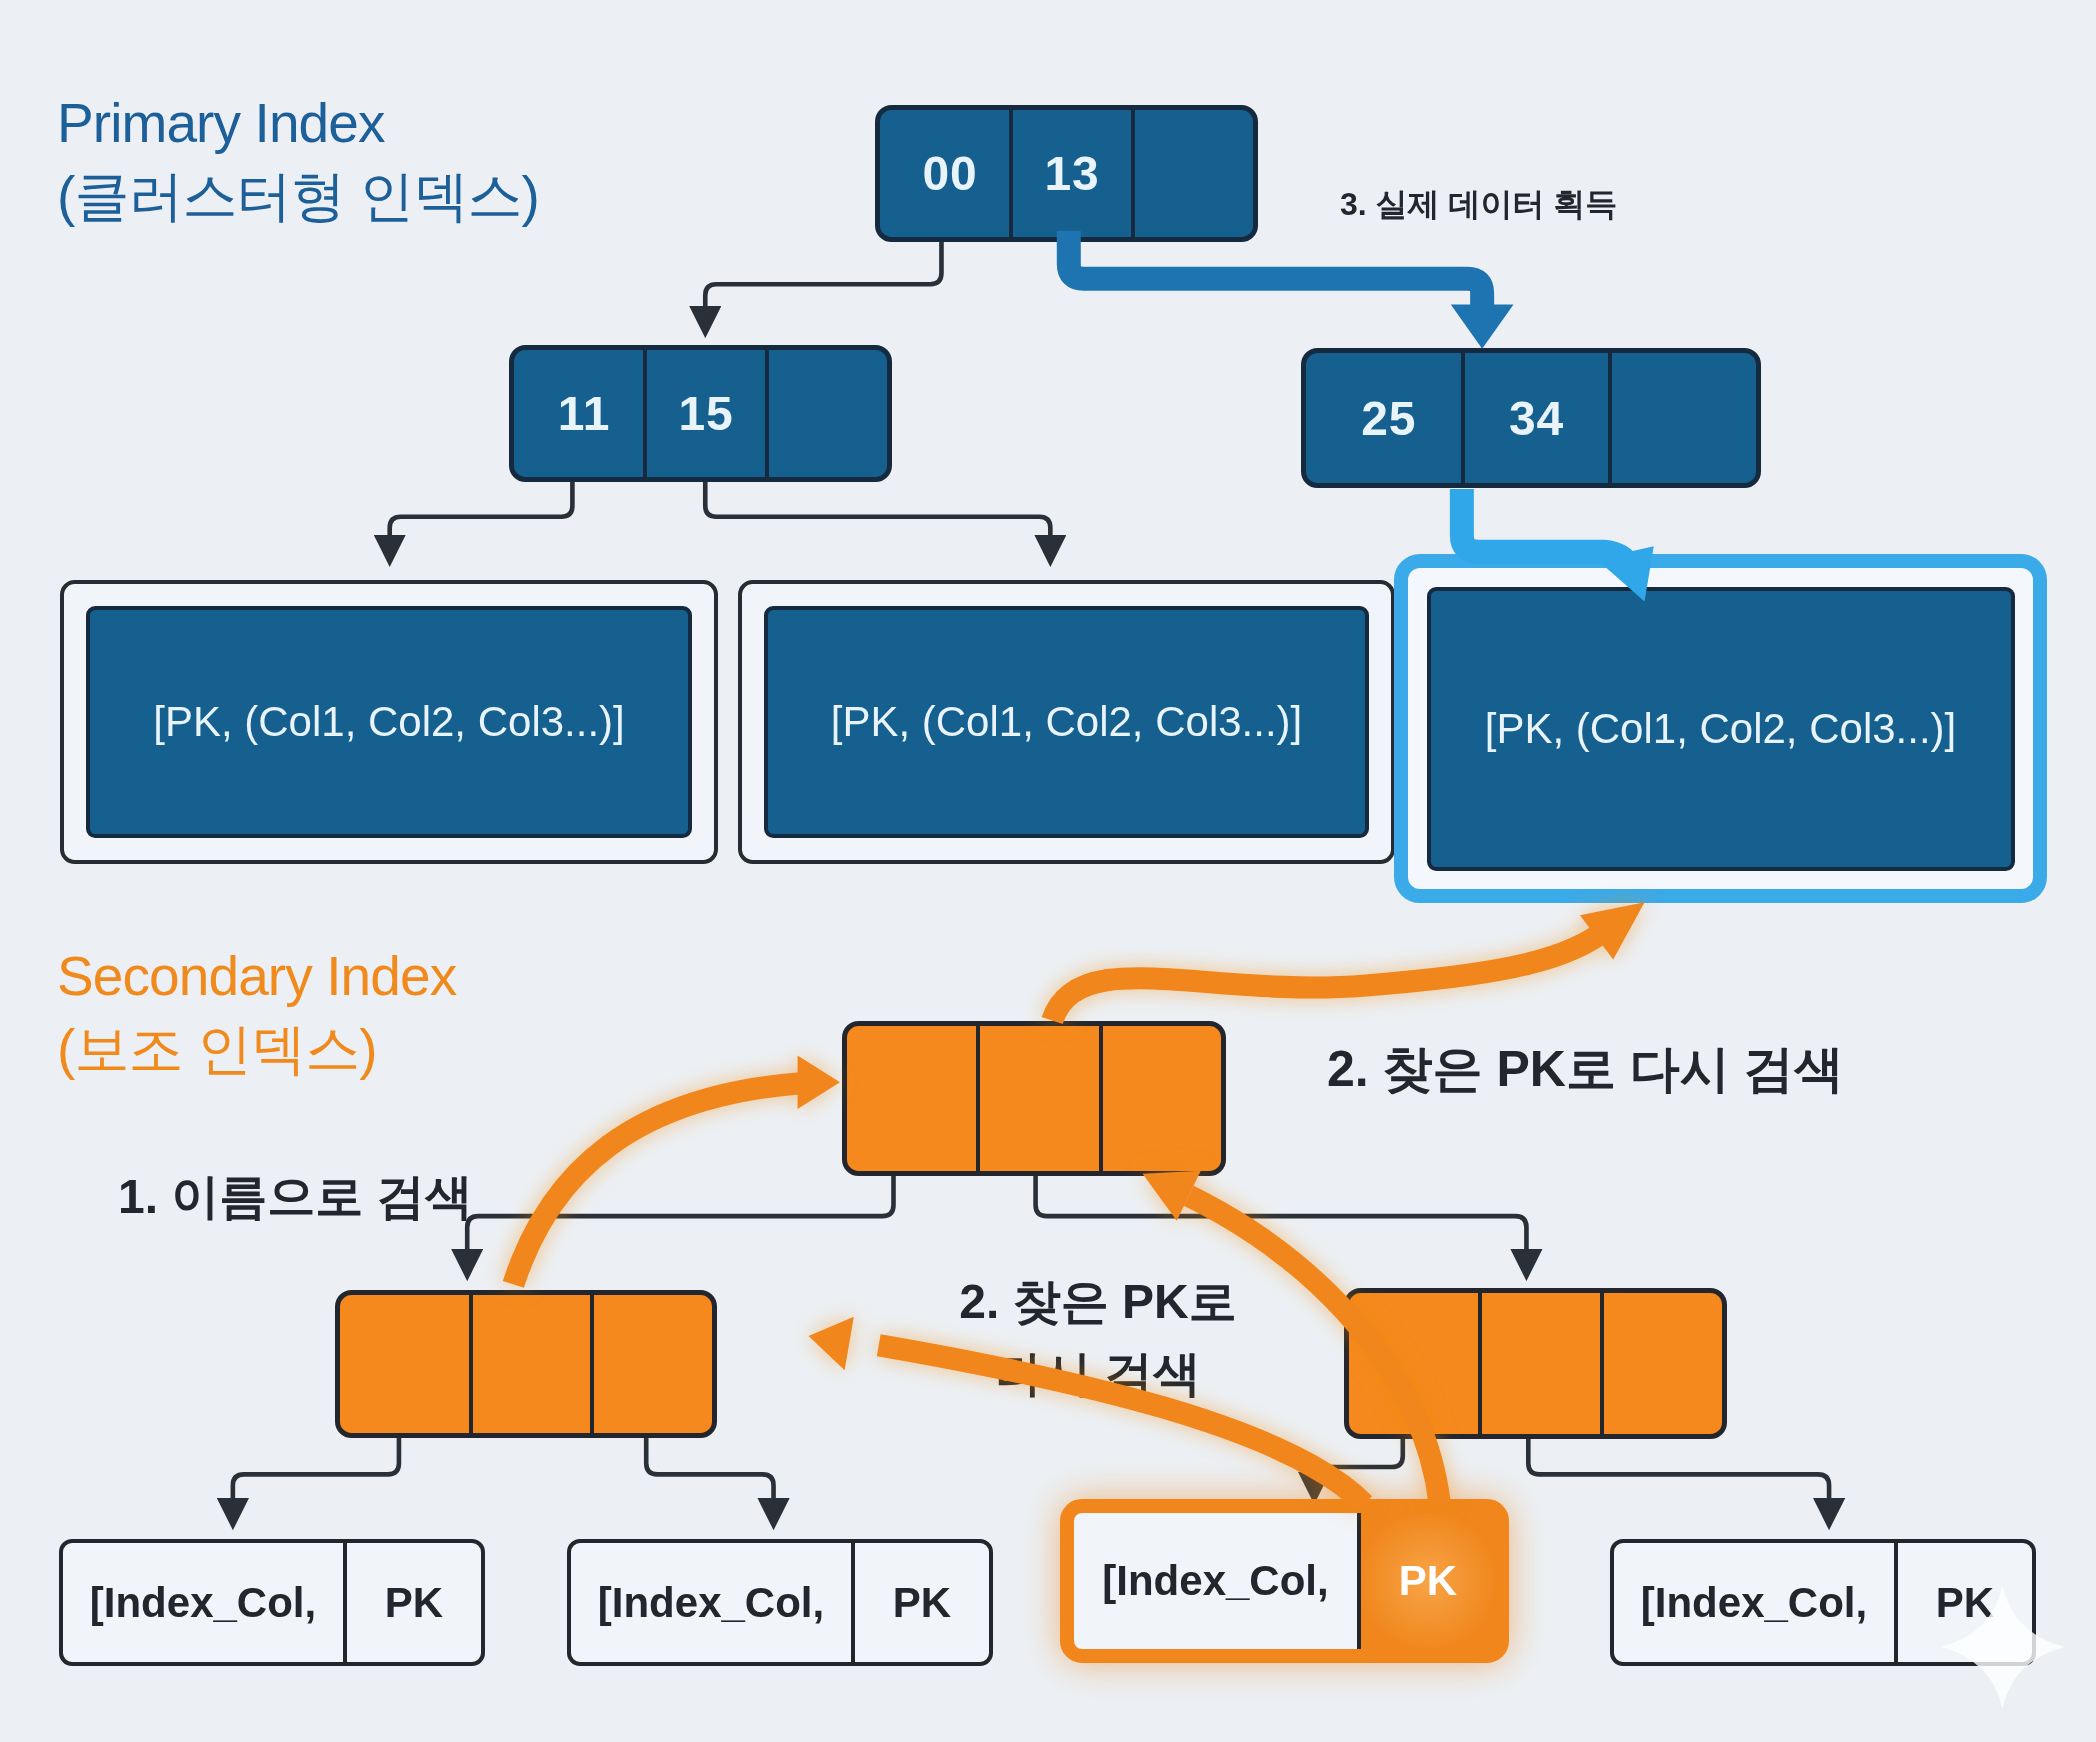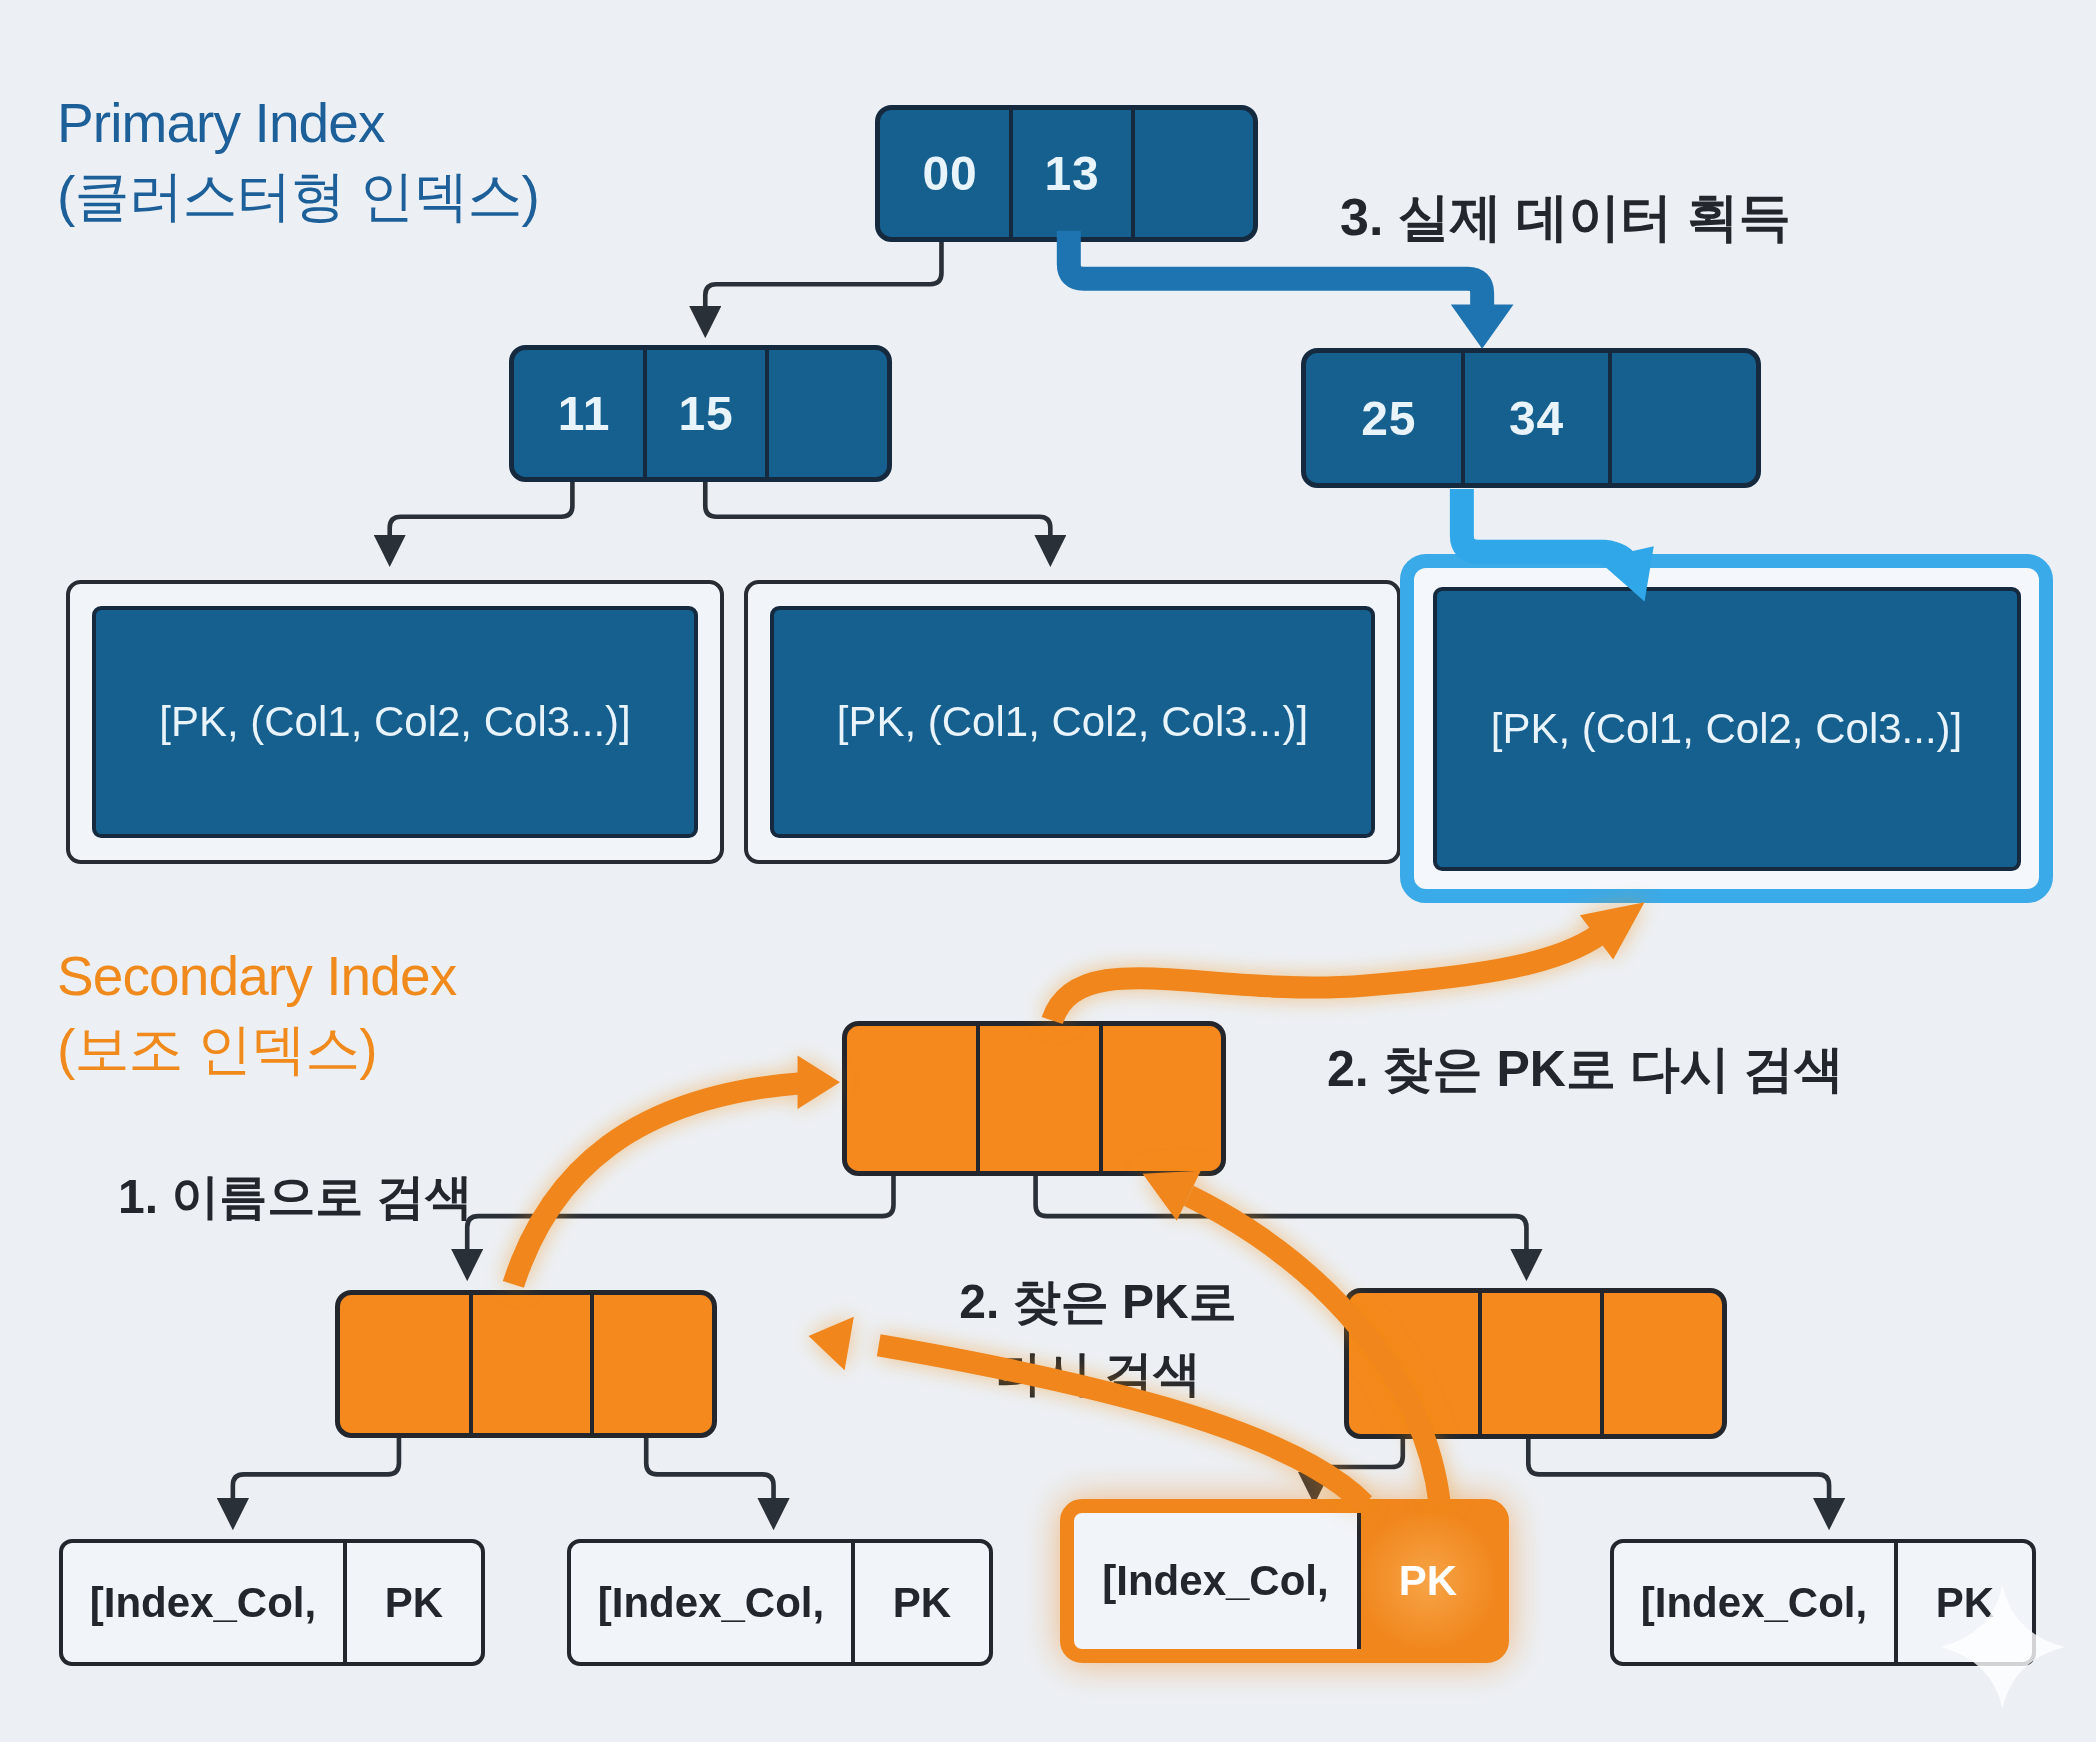--- a/index.html
+++ b/index.html
@@ -19,21 +19,21 @@
   .node{position:absolute;display:flex;border-radius:16.6px;box-sizing:border-box;padding-left:11px;}
   .node .cell{flex:1;display:flex;align-items:center;justify-content:center;
               font-size:48px;font-weight:600;letter-spacing:0.9px;}
   .node.navy{background:#166090;border:5.5px solid #15293F;color:#E9F3FA;}
   .node.navy .cell + .cell{border-left:4.6px solid #15293F;}
   .node.orange{background:#F5891D;border:5.5px solid #23272D;}
   .node.orange .cell + .cell{border-left:4.6px solid #23272D;}
 
   
   .pleaf{position:absolute;background:#F1F4F9;border:4.6px solid #272C33;border-radius:14.8px;
-         box-sizing:border-box;display:flex;margin-left:6px;}
+         box-sizing:border-box;display:flex;}
   .pleaf .inner{flex:1;margin:22px;background:#166090;border:4.6px solid #15293F;border-radius:9.2px;
          display:flex;align-items:center;justify-content:center;color:#E9F3FA;font-size:42px;}
   .pleaf.hl{border:14.8px solid #3BAAE8;border-radius:26px;background:#F4F7FB;}
   .pleaf.hl .inner{margin:18.5px;}
 
   
   .bleaf{position:absolute;display:flex;background:#F1F4F9;border:4.6px solid #23272D;border-radius:13px;
          box-sizing:border-box;color:#23272D;font-size:42px;font-weight:600;}
   .bleaf .main{flex:1;display:flex;align-items:center;justify-content:center;}
   .bleaf .pk{width:134px;border-left:4.6px solid #23272D;display:flex;align-items:center;justify-content:center;}
@@ -63,21 +63,21 @@
       <path d="M1520 1556 L1520 1578 Q1520 1590 1508 1590 L1436 1590 Q1424 1590 1424 1596 L1424 1598" marker-end="url(#mdark)"></path>
       <path d="M1656 1556 L1656 1586 Q1656 1598 1668 1598 L1970 1598 Q1982 1598 1982 1610 L1982 1626" marker-end="url(#mdark)"></path>
     </g>
   </svg>
 
   <div class="title primary" style="left:57px;top:87px;">
     <div>Primary Index</div>
     <div>(클러스터형 인덱스)</div>
   </div>
 
-  <div class="steplabel" style="left:1340px;top:183px;font-size:52px;">3. 실제 데이터 획득</div>
+  <div class="steplabel" style="left:1340px;top:183px;font-size:32px;">3. 실제 데이터 획득</div>
 
   <div class="node navy" style="left:875px;top:105px;width:383px;height:137px;">
     <div class="cell">00</div>
     <div class="cell">13</div>
     <div class="cell"></div>
   </div>
 
   <div class="node navy" style="left:509px;top:345px;width:383px;height:137px;">
     <div class="cell">11</div>
     <div class="cell">15</div>

